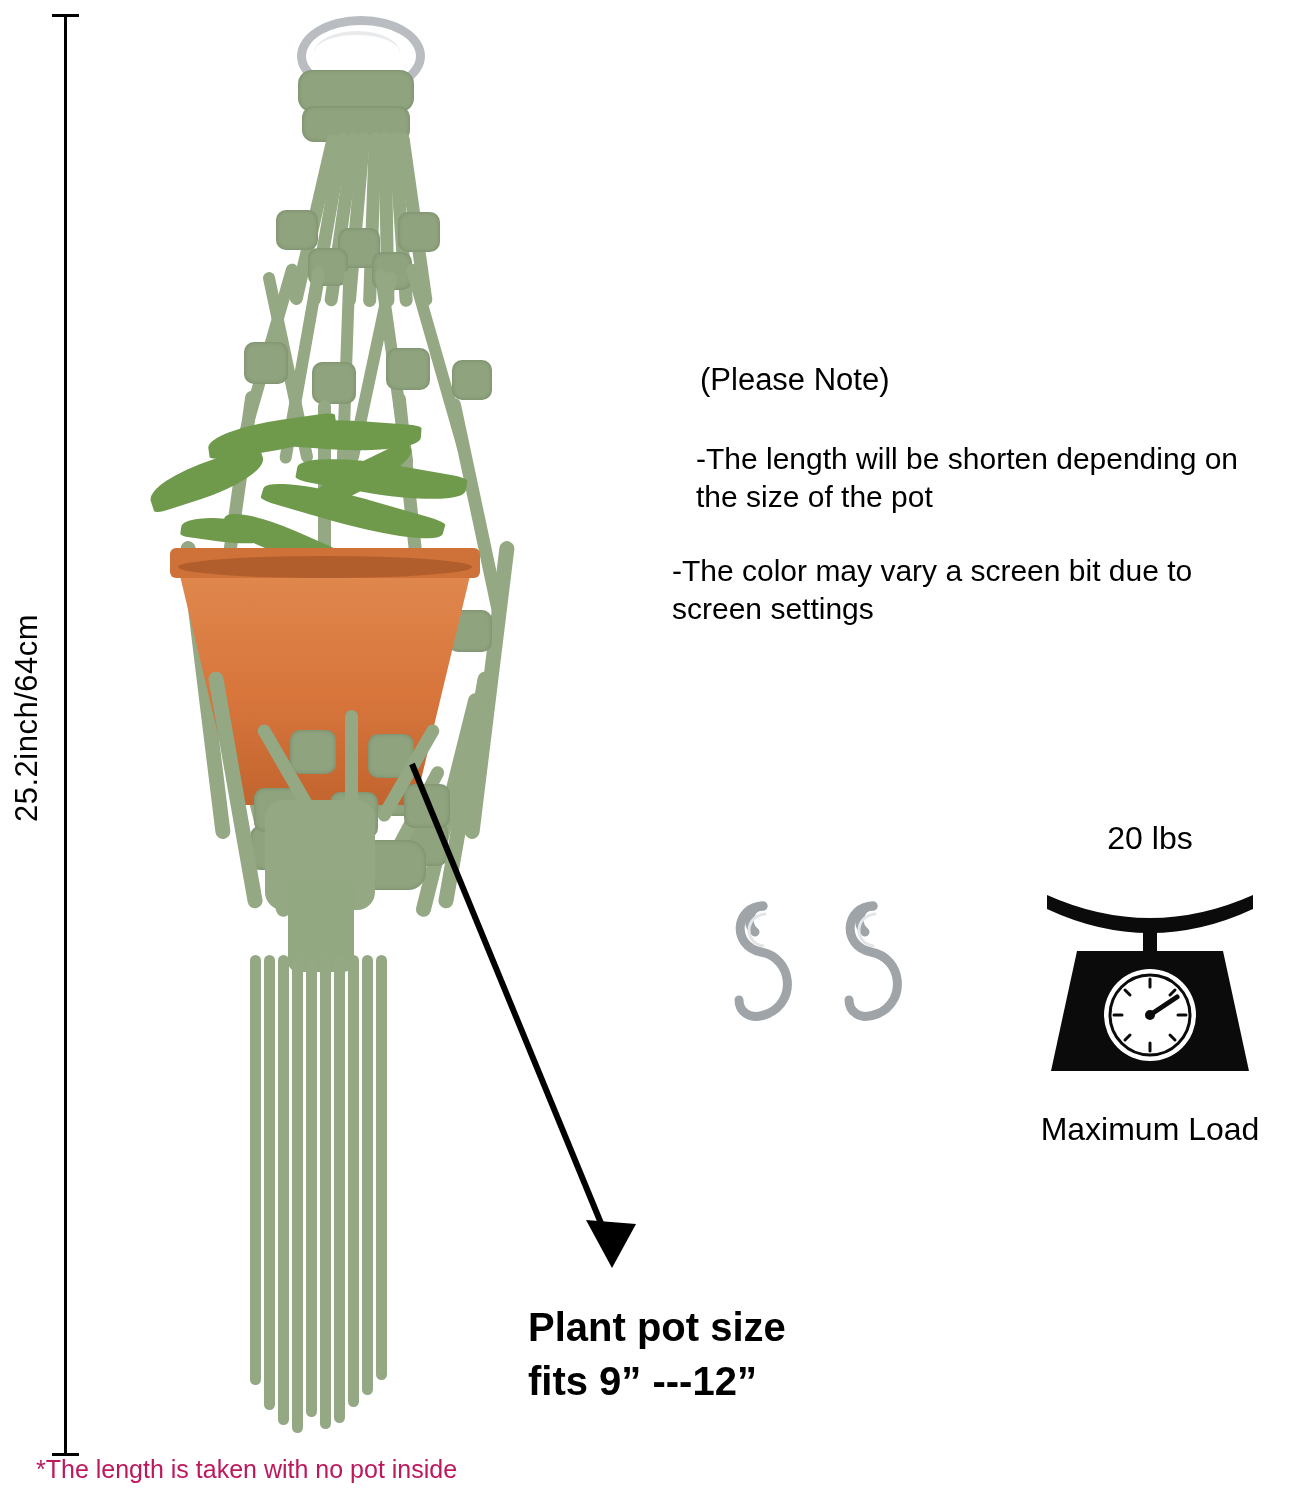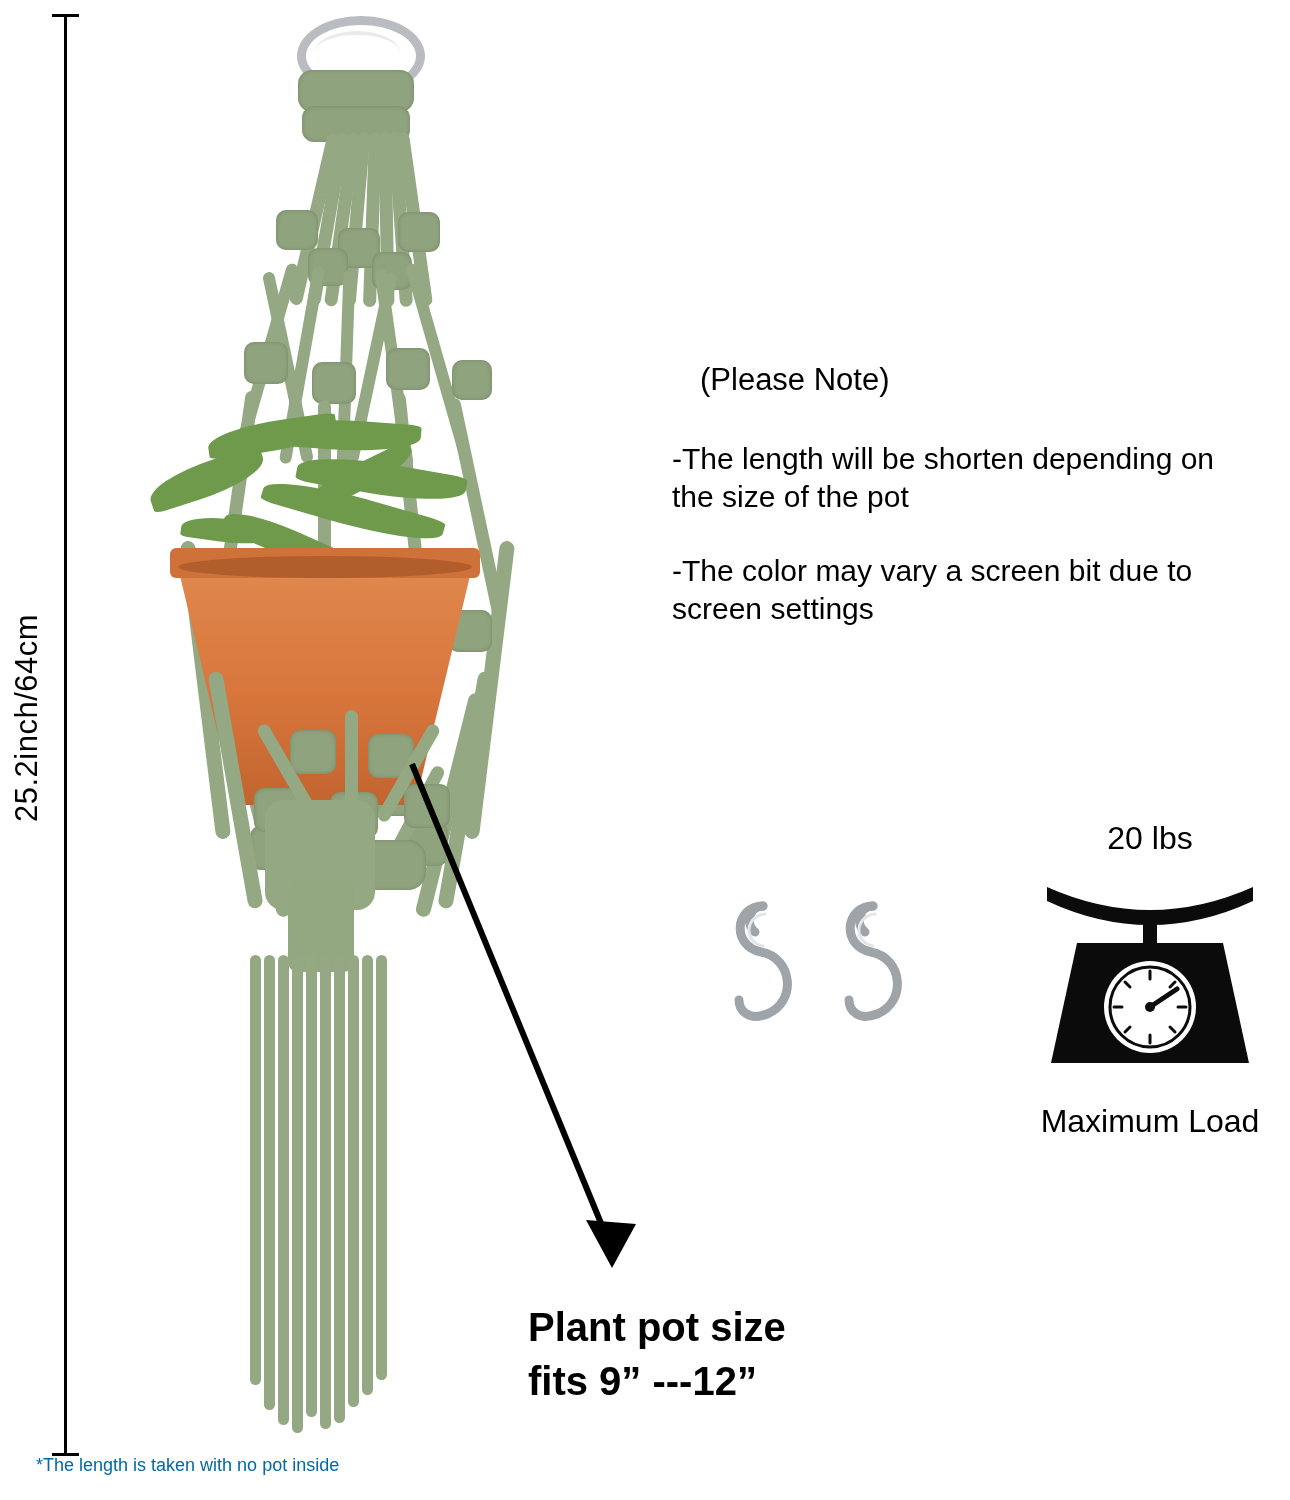--- a/index.html
+++ b/index.html
@@ -53,22 +53,22 @@
     transform: rotate(-90deg);
     font-size: 31px;
     letter-spacing: .5px;
     white-space: nowrap;
   }
 
   #footnote {
     position: absolute;
     left: 36px;
     top: 1455px;
-    font-size: 18px;
-    color: #0369a1;
+    font-size: 25px;
+    color: #be185d;
     white-space: nowrap;
   }
 
   
   #hanger {
     position: absolute;
     left: 60px; top: 0;
     width: 520px; height: 1460px;
   }
 
@@ -205,21 +205,21 @@
     left: 100px; top: 362px;
     font-size: 31px;
   }
   .note-line {
     position: absolute;
     left: 72px;
     width: 580px;
     font-size: 30px;
     line-height: 1.28;
   }
-  #note-1 { top: 440px; }
+  #note-1 { top: 440px; margin-left: 24px; }
   #note-2 { top: 552px; }
   #note-3 { top: 658px; }
 
   
   #hooks-block {
     position: absolute;
     left: 95px; top: 880px;
     width: 280px;
   }
   #hooks-svg { display: block; margin: 0 auto; }
@@ -229,21 +229,21 @@
     margin-top: 14px;
   }
 
   
   #scale-block {
     position: absolute;
     left: 410px; top: 820px;
     width: 280px;
     text-align: center;
   }
-  #scale-weight { font-size: 32px; margin-bottom: 0; }
+  #scale-weight { font-size: 32px; margin-bottom: 8px; }
   #scale-caption { font-size: 32px; margin-top: 12px; }
 </style>
 </head>
 <body>
 
 <div id="left-panel">
 
   <div id="dimension-bar">
     <div class="cap top"></div>
     <div class="vline"></div>

